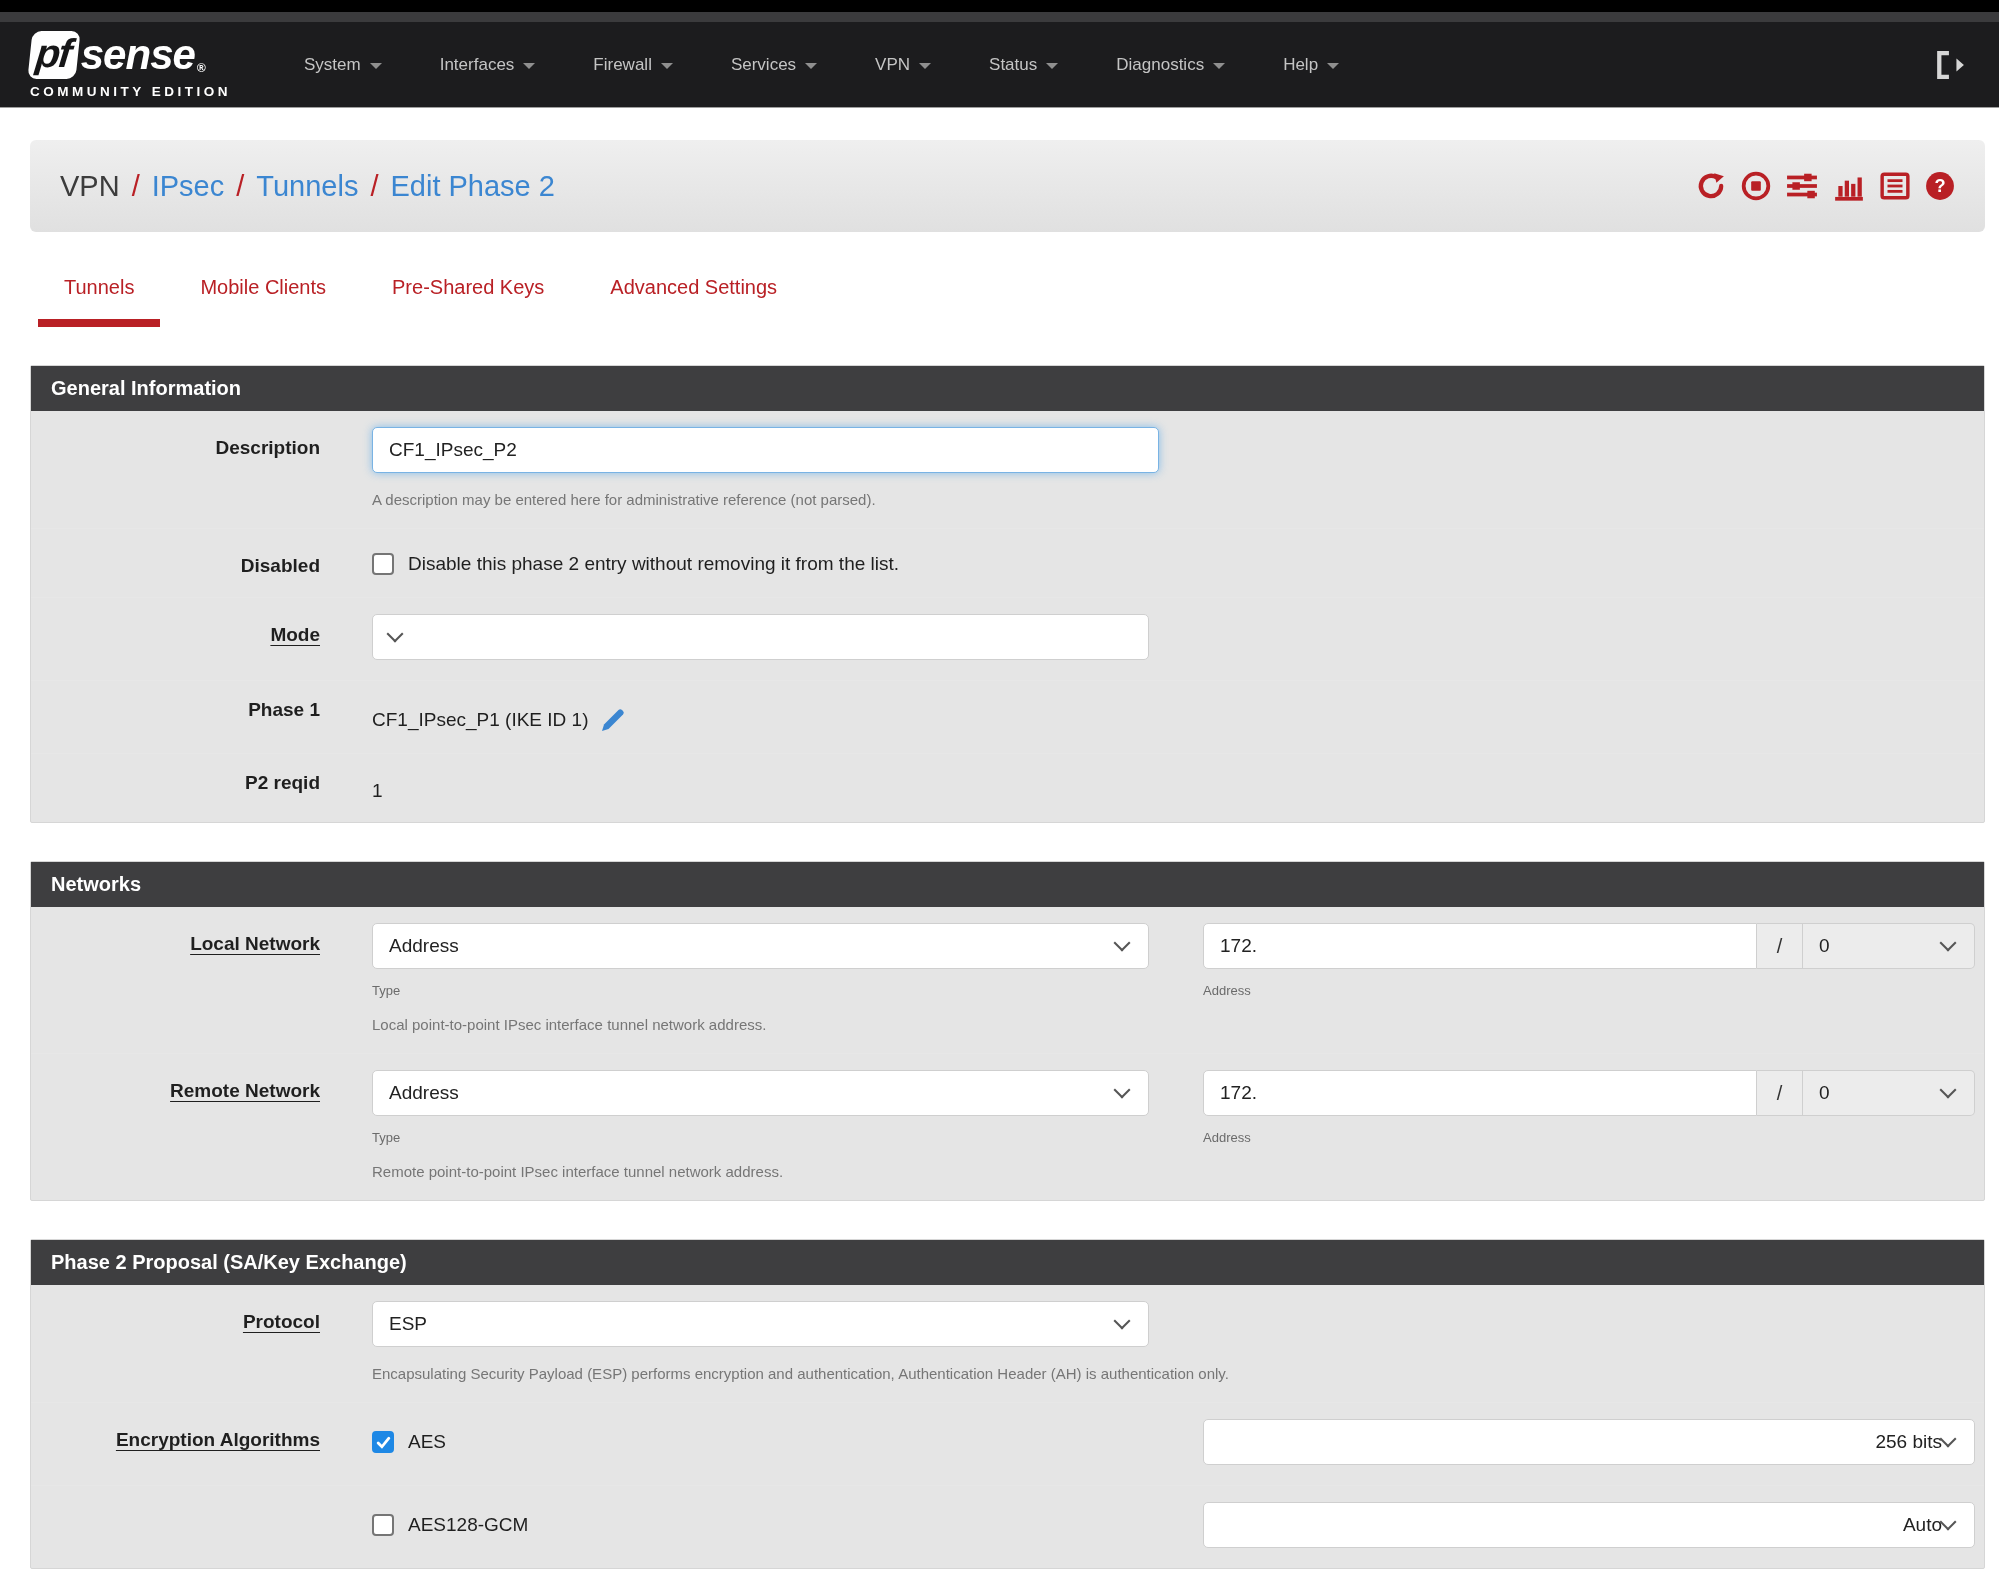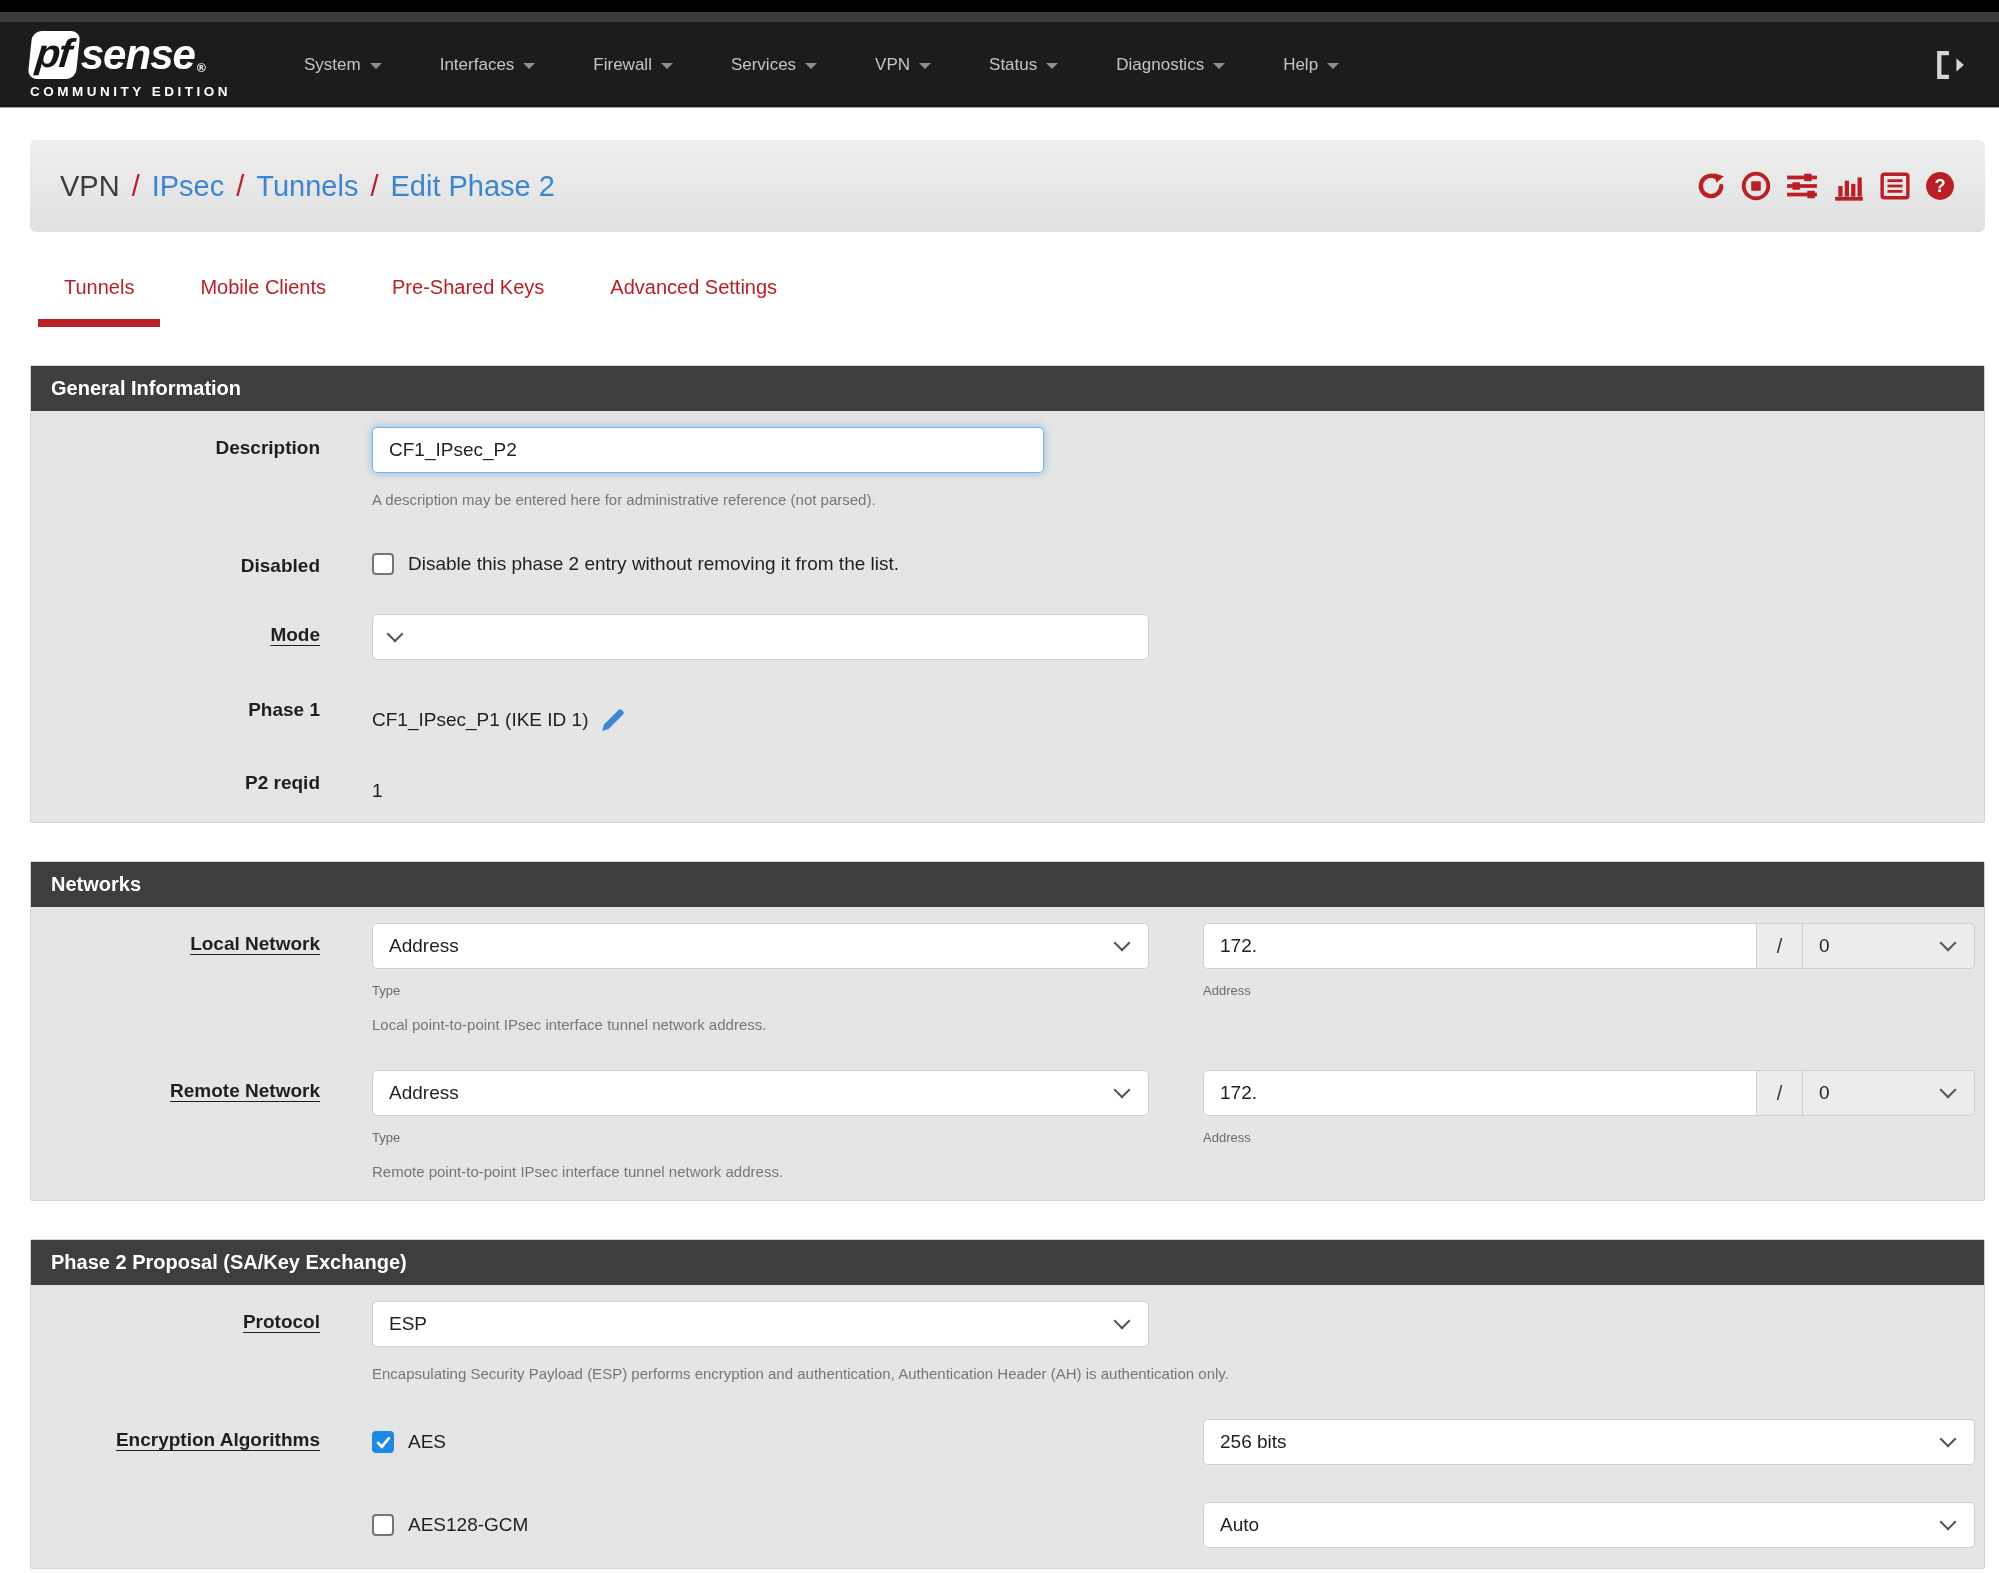--- a/index.html
+++ b/index.html
@@ -52,21 +52,21 @@
   .frow:last-child { border-bottom:none; }
   .flabel { width:341px; flex:0 0 341px; text-align:right; padding:10px 52px 0 0;
             font-weight:bold; font-size:19px; color:#1f1f1f; }
   .flabel.u { text-decoration:underline; text-underline-offset:4px; }
   .ffield { flex:1; font-size:19px; }
   .frow.center .flabel { padding-top:2px; }
 
   input.text, .select { height:46px; border:1px solid #cfcfcf; border-radius:5px;
             font-size:19px; font-family:"Liberation Sans",sans-serif; color:#222;
             padding:0 16px; background:#fff; }
-  input.text { width:672px; }
+  input.text { width:787px; }
   input.text.focused { border-color:#79b3e4; box-shadow:0 0 9px rgba(102,175,233,.75); }
   .select { width:777px; display:flex; align-items:center; cursor:pointer; position:relative; }
   .select .sel-text { flex:1; }
   .chev { width:12px; height:12px; border-right:2.5px solid #555; border-bottom:2.5px solid #555;
           transform:rotate(45deg); margin:-6px 4px 0 0; }
   .help { color:#767676; font-size:15px; margin-top:18px; }
   .caption { color:#6b6b6b; font-size:13px; margin-top:14px; }
 
   .cb-row { display:flex; align-items:center; gap:14px; padding-top:8px;text-align:right; }
   .checkbox { width:22px; height:22px; border:2px solid #757575; border-radius:4px; background:#fff;
@@ -75,21 +75,21 @@
   .checkbox.checked svg { display:block; }
 
   .two-col { display:flex; }
   .col-left { width:777px; flex:0 0 777px; }
   .col-right { margin-left:54px; width:772px; flex:0 0 772px; }
   .addr-group { display:flex; width:772px; }
   .addr-group input { flex:1; width:auto; border-radius:5px 0 0 5px; }
   .addon { width:46px; background:#ececec; border:1px solid #cfcfcf; border-left:none;
            display:flex; align-items:center; justify-content:center; font-size:20px; color:#333; }
   .prefix-select { width:172px; background:#ececec; border-radius:0 5px 5px 0; border-left:none; flex:0 0 172px; }
-  .select.wide { width:772px; background:#fff; }
+  .select.wide { width:772px; background:#fff;text-align:right; }
 
   .static-val { padding-top:10px; display:flex; align-items:center; gap:12px; }
   .pencil { color:#3b86d1; cursor:pointer; display:flex; }
 </style>
 </head>
 <body>
 
 <div class="strip-black"></div>
 <div class="strip-gray"></div>
 

